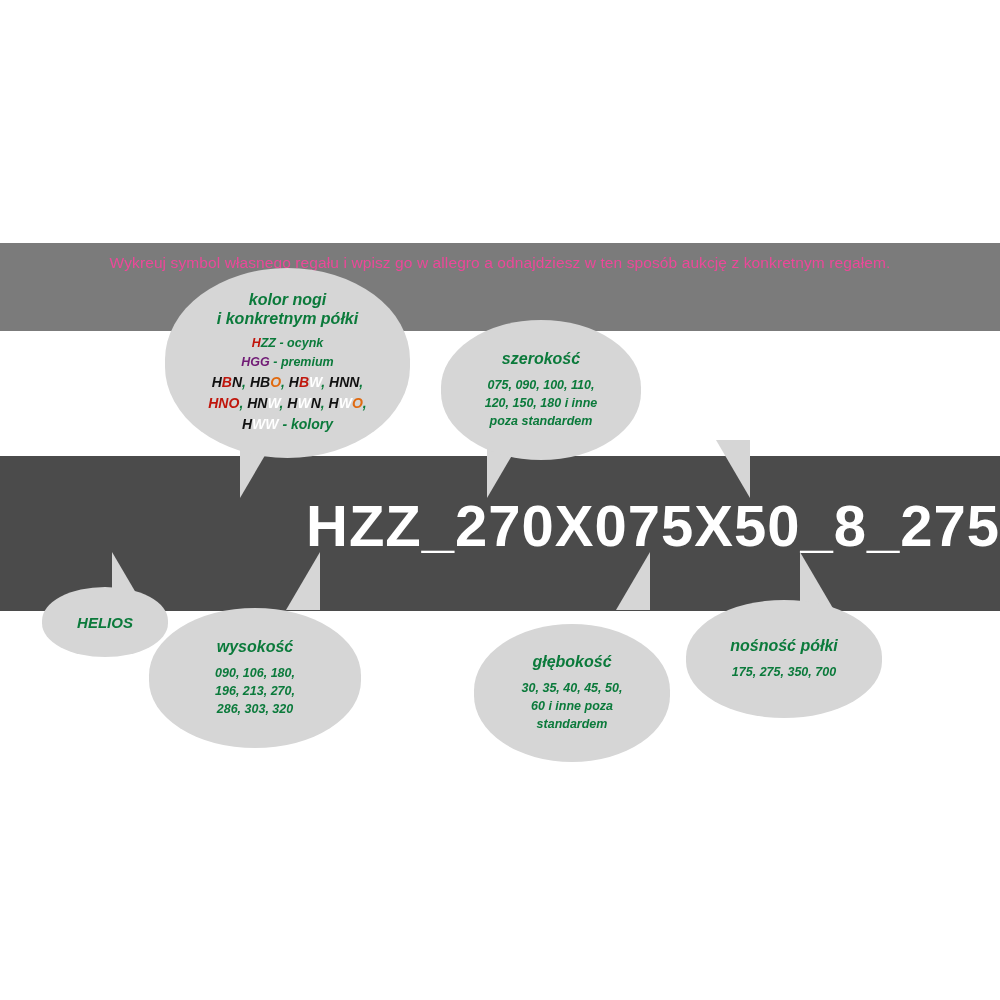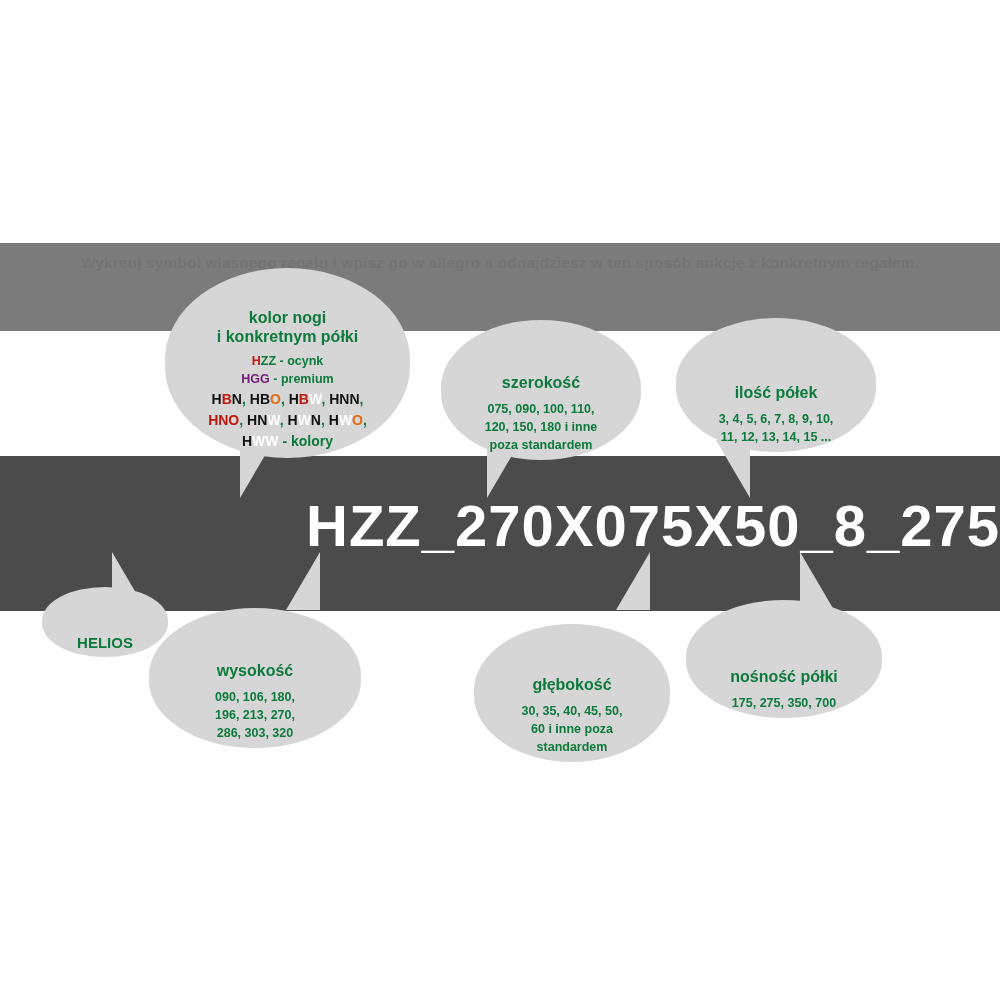--- a/index.html
+++ b/index.html
@@ -38,23 +38,23 @@
     height: 155px;
     background: #4b4b4b;
   }
   
   .headline {
     position: absolute;
     left: 50px;
     top: 253px;
     width: 900px;
     text-align: center;
-    color: #737373;
+    color: #ec4899;
     font-size: 15.5px;
-    font-weight: bold;
+    font-weight: normal;
     line-height: 1.32;
     letter-spacing: 0.1px;
   }
   
   .code {
     position: absolute;
     left: 0;
     top: 492px;
     width: 1000px;
     text-align: right;
@@ -67,23 +67,24 @@
   
   .bubble {
     position: absolute;
     background: #d6d6d6;
     border-radius: 52% 52% 52% 52% / 50% 50% 50% 50%;
     box-sizing: border-box;
     text-align: center;
     color: #0b7a3b;
     display: flex;
     flex-direction: column;
-    justify-content: flex-end;
+    justify-content: center;
     align-items: center;
     padding: 6px 12px;
+    font-style: italic;
   }
   .bubble .title {
     font-size: 16px;
     font-weight: bold;
     line-height: 1.18;
     color: #0b7a3b;
   }
   .bubble .body {
     font-size: 12.5px;
     font-weight: bold;
@@ -179,27 +180,20 @@
   <div class="bubble" style="left:441px; top:320px; width:200px; height:140px;">
     <div class="title">szerokość</div>
     <div class="body">
       <div>075, 090, 100, 110,</div>
       <div>120, 150, 180  i inne</div>
       <div>poza standardem</div>
     </div>
   </div>
 
   <div class="tail tail-down-rev" style="left:716px; top:440px;"></div>
-  <div class="bubble" style="left:676px; top:318px; width:200px; height:134px;">
-    <div class="title">ilość półek</div>
-    <div class="body">
-      <div>3, 4, 5, 6, 7, 8, 9, 10,</div>
-      <div>11, 12, 13, 14, 15 ...</div>
-    </div>
-  </div>
 
   <div class="tail tail-up-rev" style="left:112px; top:552px;"></div>
   <div class="bubble" style="left:42px; top:587px; width:126px; height:70px;">
     <div class="helios-label">HELIOS</div>
   </div>
 
   <div class="tail tail-up" style="left:286px; top:552px;"></div>
   <div class="bubble" style="left:149px; top:608px; width:212px; height:140px;">
     <div class="title">wysokość</div>
     <div class="body">

